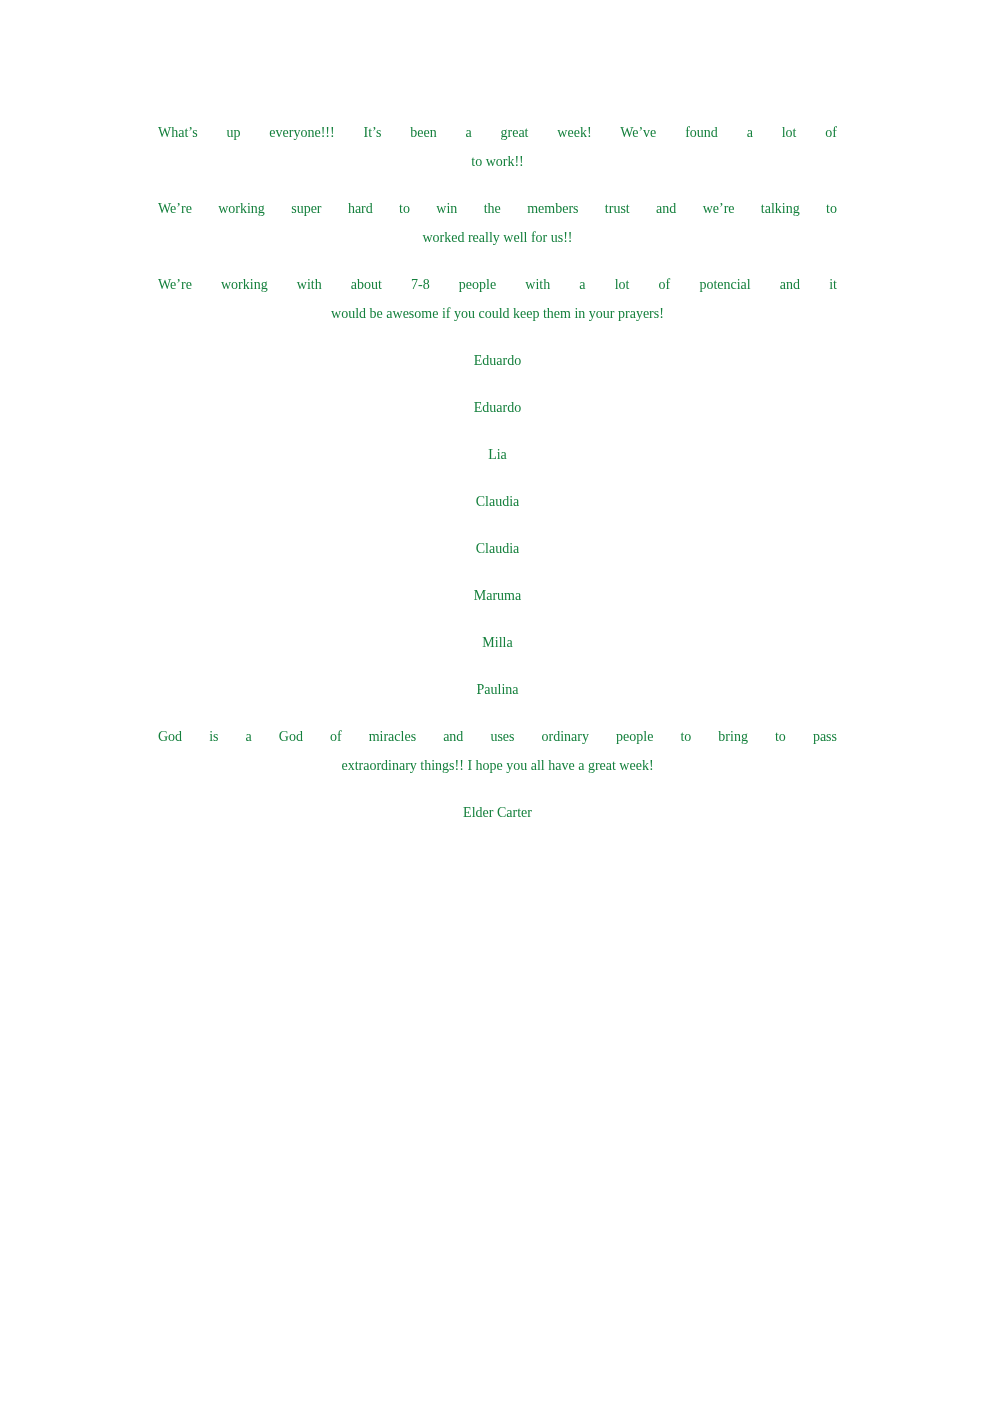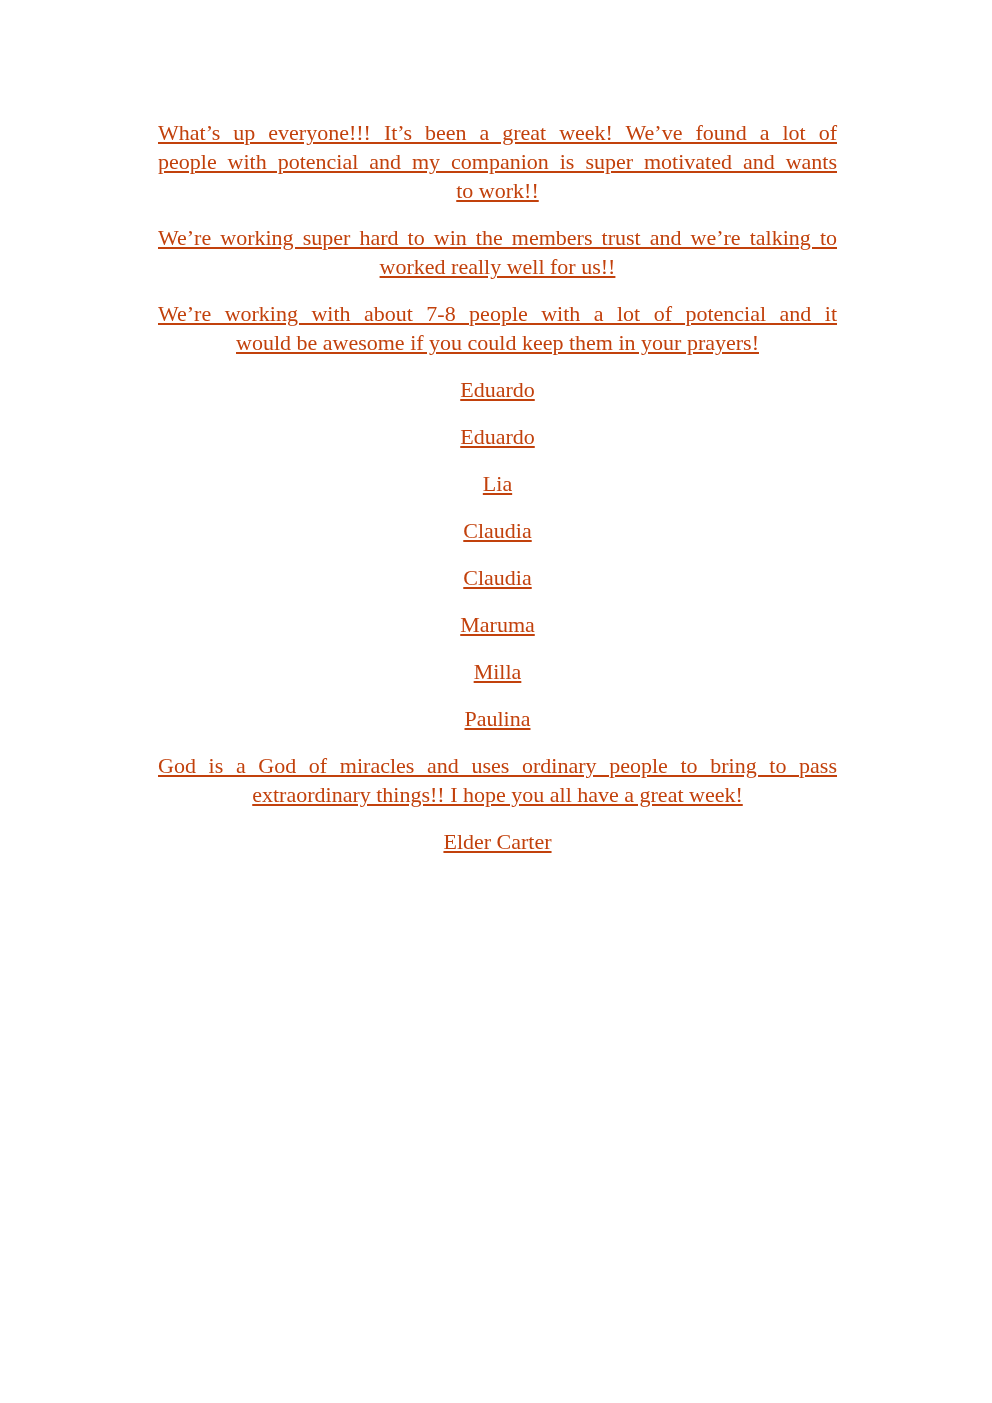--- a/index.html
+++ b/index.html
@@ -12,24 +12,23 @@
     height: 1403px;
     position: relative;
     font-family: "Liberation Serif", serif;
     overflow: hidden;
   }
   .page-body {
     position: absolute;
     left: 158px;
     top: 118px;
     width: 679px;
-    color: #c2410c;
-    font-size: 22px;
+    color: #15803d;
+    font-size: 14px;
     line-height: 29px;
-    text-decoration: underline;
   }
   .para {
     margin: 0 0 18px 0;
   }
   .line {
     text-align: center;
   }
   
   .line.just {
     text-align: justify;
@@ -45,21 +44,20 @@
     font-size: 20px;
     line-height: 22px;
   }
 </style>
 </head>
 <body>
 
 <main class="page-body" id="page-body">
     <div class="para">
       <div class="line just">What’s up everyone!!! It’s been a great week! We’ve found a lot of</div>
-      <div class="line just">people with potencial and my companion is super motivated and wants</div>
       <div class="line">to work!!</div>
     </div>
     <div class="para">
       <div class="line just">We’re working super hard to win the members trust and we’re talking to</div>
       <div class="line">worked really well for us!!</div>
     </div>
     <div class="para">
       <div class="line just">We’re working with about 7-8 people with a lot of potencial and it</div>
       <div class="line">would be awesome if you could keep them in your prayers!</div>
     </div>

